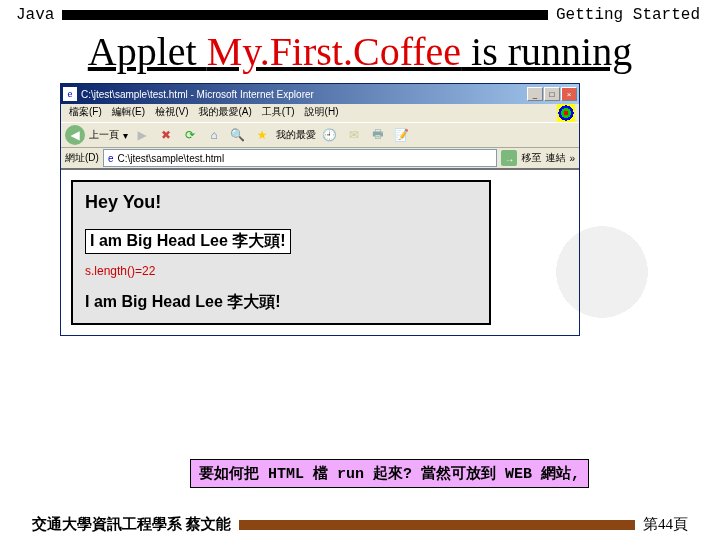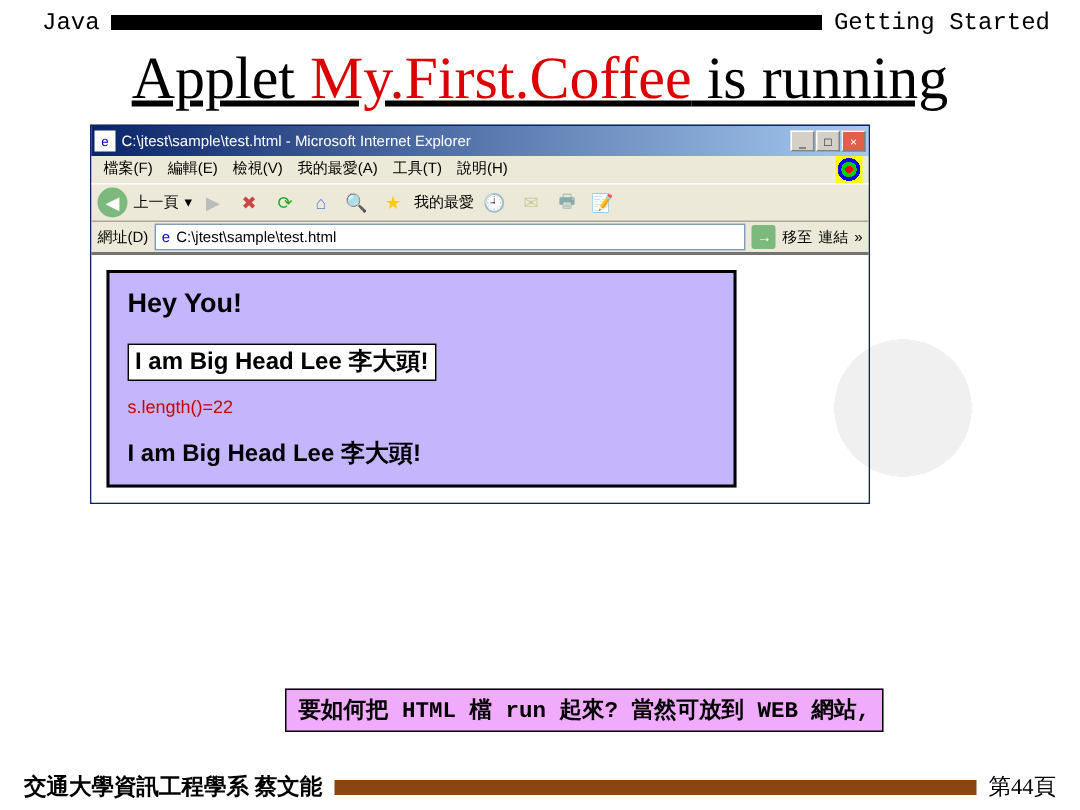--- a/index.html
+++ b/index.html
@@ -1,18 +1,18 @@
 <!DOCTYPE html>
 <html><head>
 <meta charset="utf-8">
 <style>
 * { margin: 0; padding: 0; box-sizing: border-box; }
 body { width: 720px; height: 540px; background: #fff; font-family: Arial, sans-serif; position: relative; overflow: hidden; }
 
-.slide-header { display: flex; align-items: center; padding: 6px 20px 0 28px; }
+.slide-header { display: flex; align-items: center; padding: 6px 20px 0 16px; }
 .slide-header-java { font-family: "Courier New", monospace; font-size: 16px; margin-right: 8px; }
 .slide-header-bar { flex: 1; height: 10px; background: #000; }
 .slide-header-gs { font-family: "Courier New", monospace; font-size: 16px; margin-left: 8px; }
 
 .slide-title { font-family: "Times New Roman", serif; font-size: 40px; text-align: center; padding: 4px 0 8px 0; text-decoration: underline; }
 .slide-title .red { color: #d00; }
 
 .browser { width: 520px; margin-left: 60px; border: 1px solid #0a246a; background: #d4d0c8; }
 .titlebar { height: 20px; background: linear-gradient(90deg, #0a246a, #a6caf0); display: flex; align-items: center; padding: 0 2px; }
 .titlebar-icon { width: 14px; height: 14px; background: #fff; font-size: 9px; display: inline-flex; align-items: center; justify-content: center; color: #00c; margin-right: 4px; }
@@ -31,30 +31,30 @@
 .star { color: #fc0; }
 .gear { color: #888; }
 .printer { color: #8aa; }
 
 .addrbar { height: 22px; background: #ece9d8; display: flex; align-items: center; padding: 0 4px; gap: 4px; font-size: 10px; border-bottom: 2px solid #737373; }
 .addrinput { flex: 1; height: 18px; background: #fff; border: 1px solid #7f9db9; padding: 1px 4px; display: flex; align-items: center; gap: 4px; }
 .addrinput .ie { color: #00c; font-size: 10px; }
 .go { width: 16px; height: 16px; background: #7db87d; color: #fff; display: inline-flex; align-items: center; justify-content: center; border-radius: 2px; }
 
 .content { background: #fff; padding: 10px; }
-.applet { background: #c4b5fd; width: 420px; border: 2px solid #000; padding: 10px 12px; }
+.applet { background: #e5e5e5; width: 420px; border: 2px solid #000; padding: 10px 12px; }
 .applet .hey { font-family: Arial, sans-serif; font-weight: 700; font-size: 18px; color: #000; margin-bottom: 16px; }
 .applet .boxed { display: inline-block; background: #fff; border: 1px solid #000; font-weight: 700; font-size: 16px; padding: 1px 4px; margin-bottom: 10px; }
 .applet .slen { color: #c00; font-size: 12px; margin-bottom: 14px; }
 .applet .plain { font-weight: 700; font-size: 16px; }
 
 .note-wrap { position: absolute; left: 190px; bottom: 46px; }
 .note { border: 1px solid #000; background: #f0abfc; font-family: 'SimSun','Courier New',monospace; font-weight: 700; font-size: 15px; padding: 4px 8px; margin-bottom: 6px; }
 
-.footer { position: absolute; bottom: 6px; left: 0; right: 0; display: flex; align-items: center; padding: 0 16px; }
+.footer { position: absolute; bottom: 6px; left: 0; right: 0; display: flex; align-items: center; padding: 0 32px; }
 .footer-text { font-family: 'SimSun', serif; font-weight: 700; font-size: 15px; }
 .footer-bar { flex: 1; height: 10px; background: #8B4513; margin: 0 8px; }
 .footer-page { font-family: 'SimSun', serif; font-size: 15px; }
 
 .watermark { position: absolute; right: 10px; top: 200px; width: 180px; height: 180px; opacity: 0.06; background: radial-gradient(circle at 40% 40%, #000 0 30%, transparent 30%); border-radius: 50%; pointer-events: none; }
 </style>
 </head>
 <body>
 
 <div class="watermark"></div>

